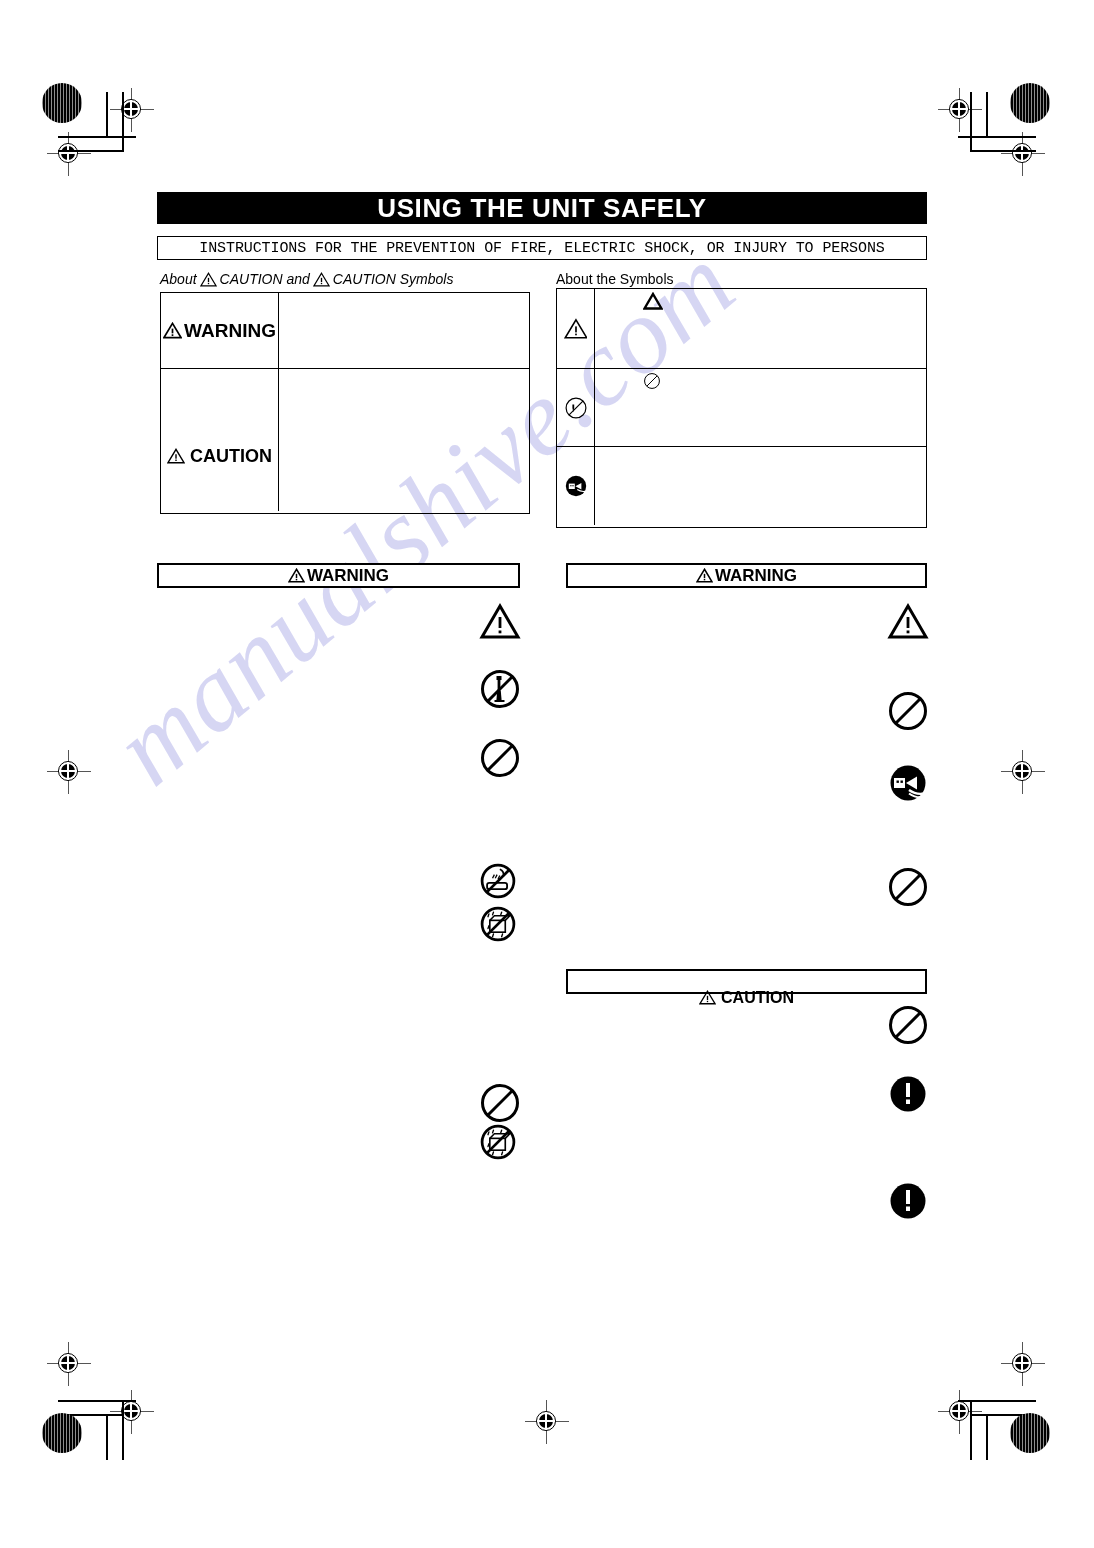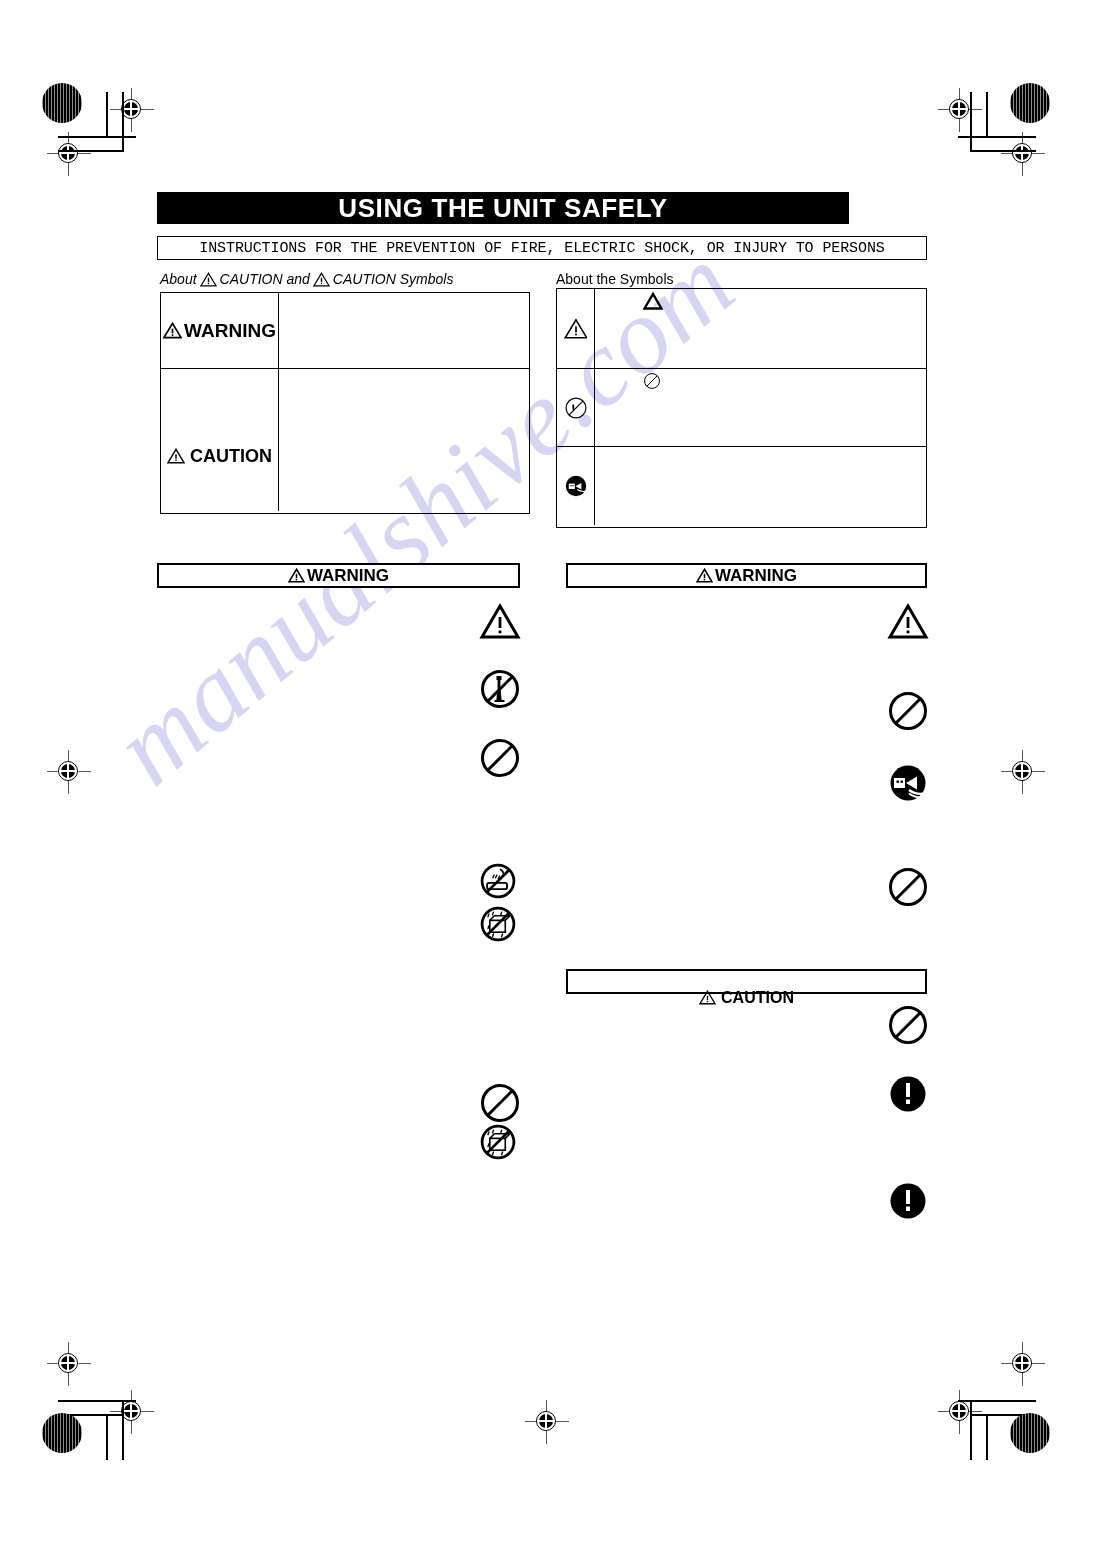--- a/index.html
+++ b/index.html
@@ -103,21 +103,21 @@
     display: block;
   }
 
   
   .content { position: absolute; z-index: 2; }
 
   
   .title-banner {
     position: absolute;
     left: 157px; top: 192px;
-    width: 692px; height: 32px;
+    width: 770px; height: 32px;
     background: #000;
     color: #fff;
     display: flex;
     align-items: center;
     justify-content: center;
     font-weight: bold;
     font-size: 26px;
     letter-spacing: 0.6px;
     font-family: "Liberation Sans", sans-serif;
   }

